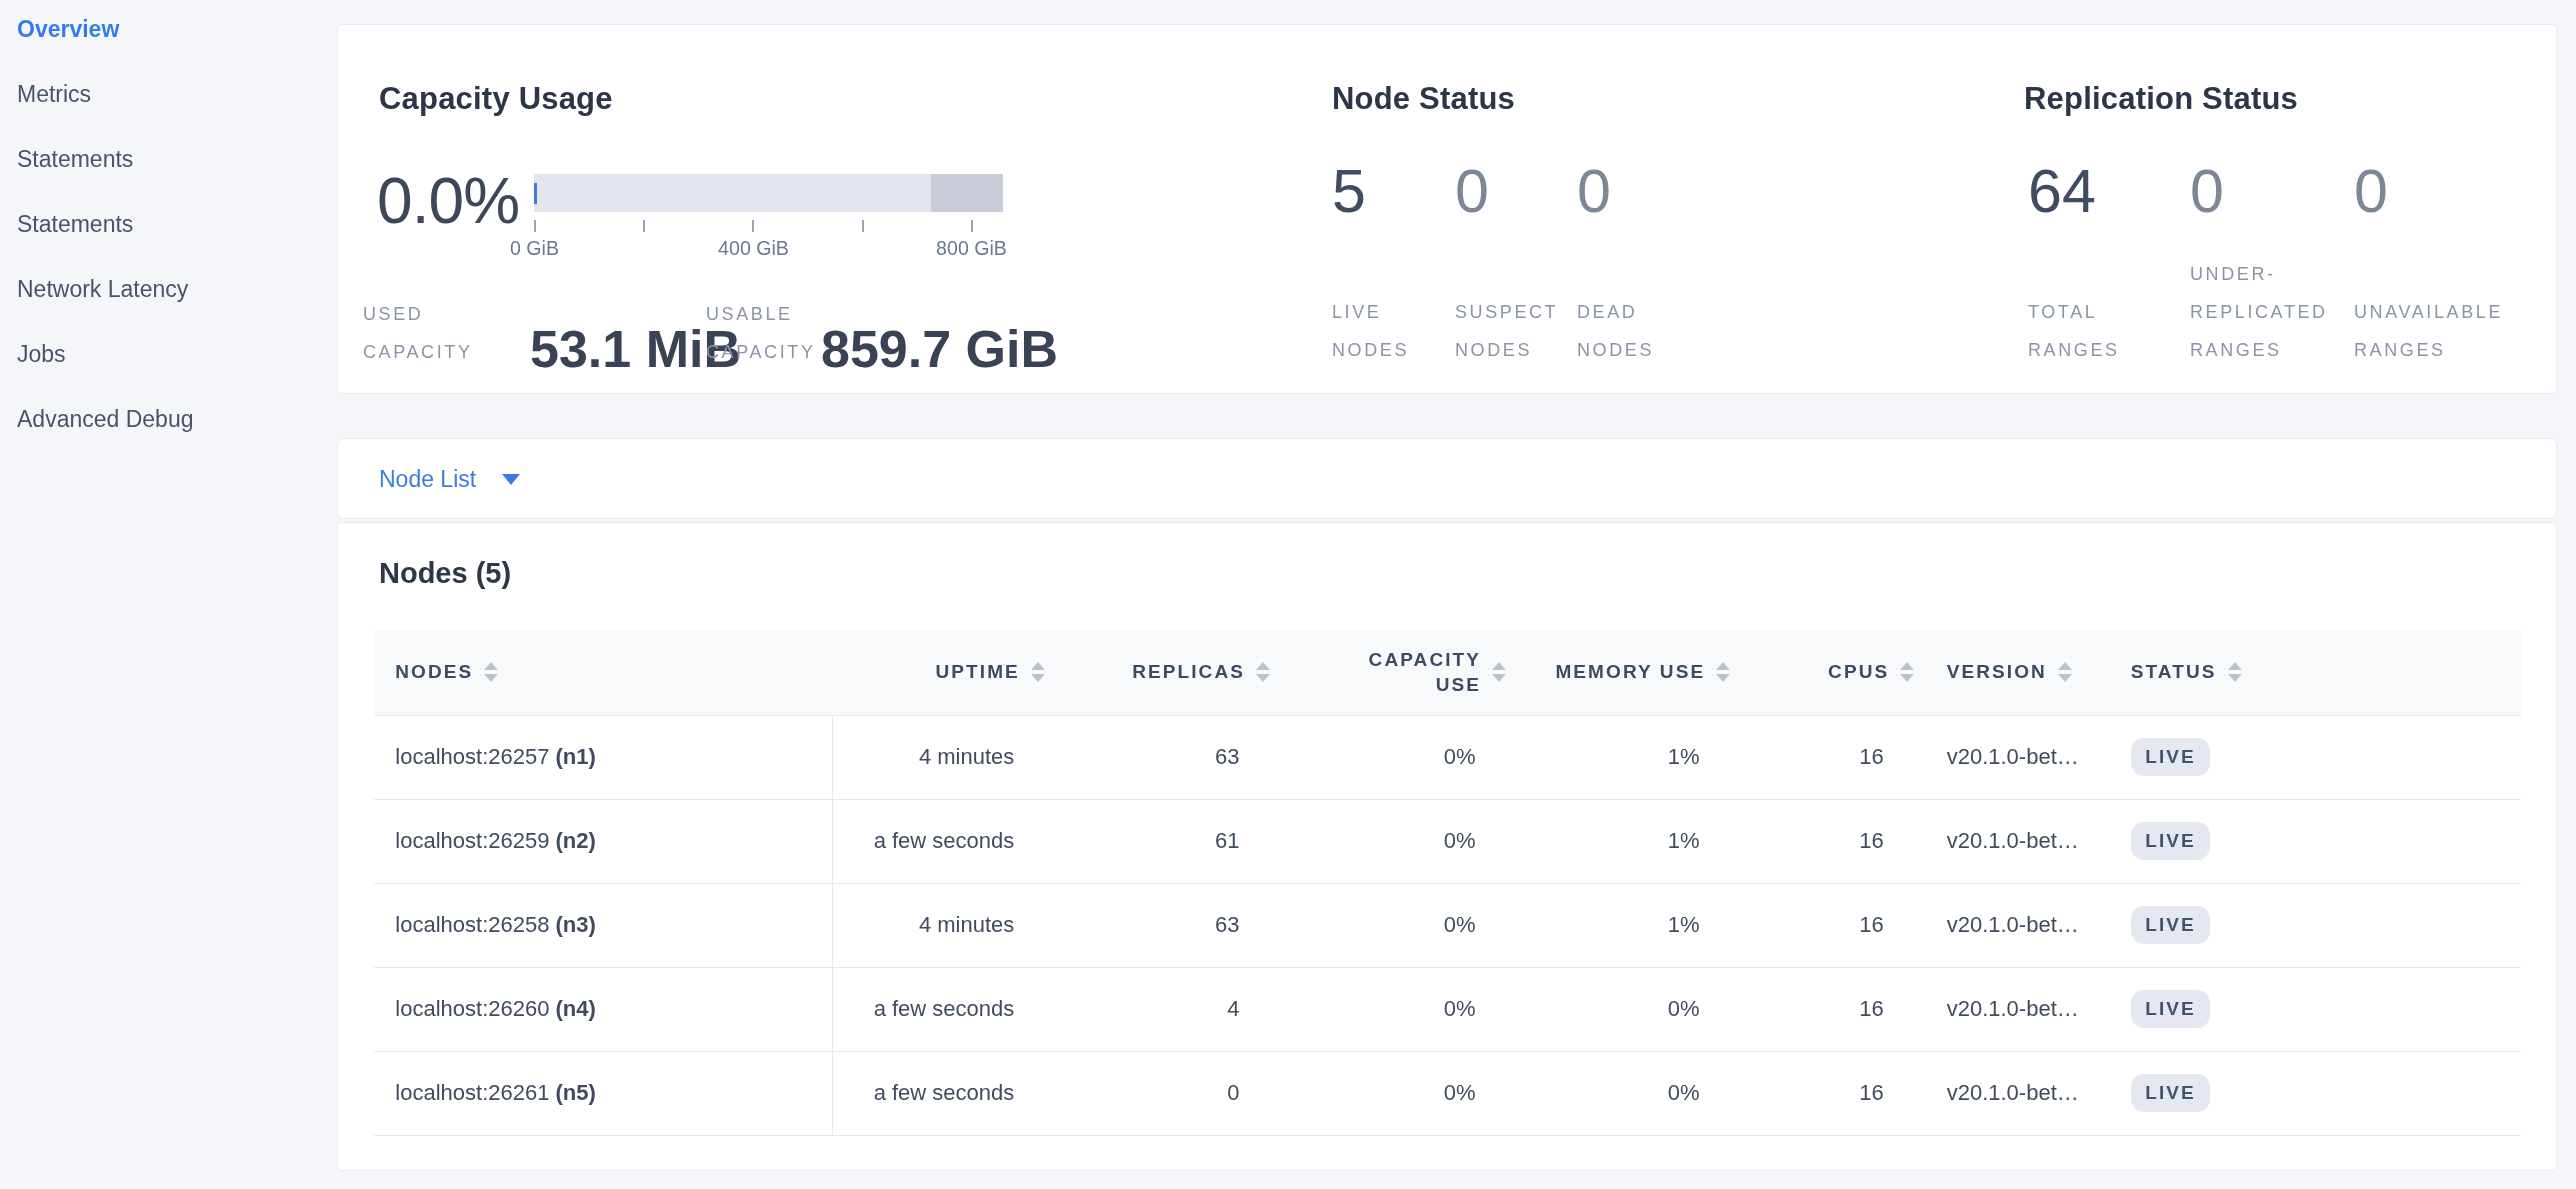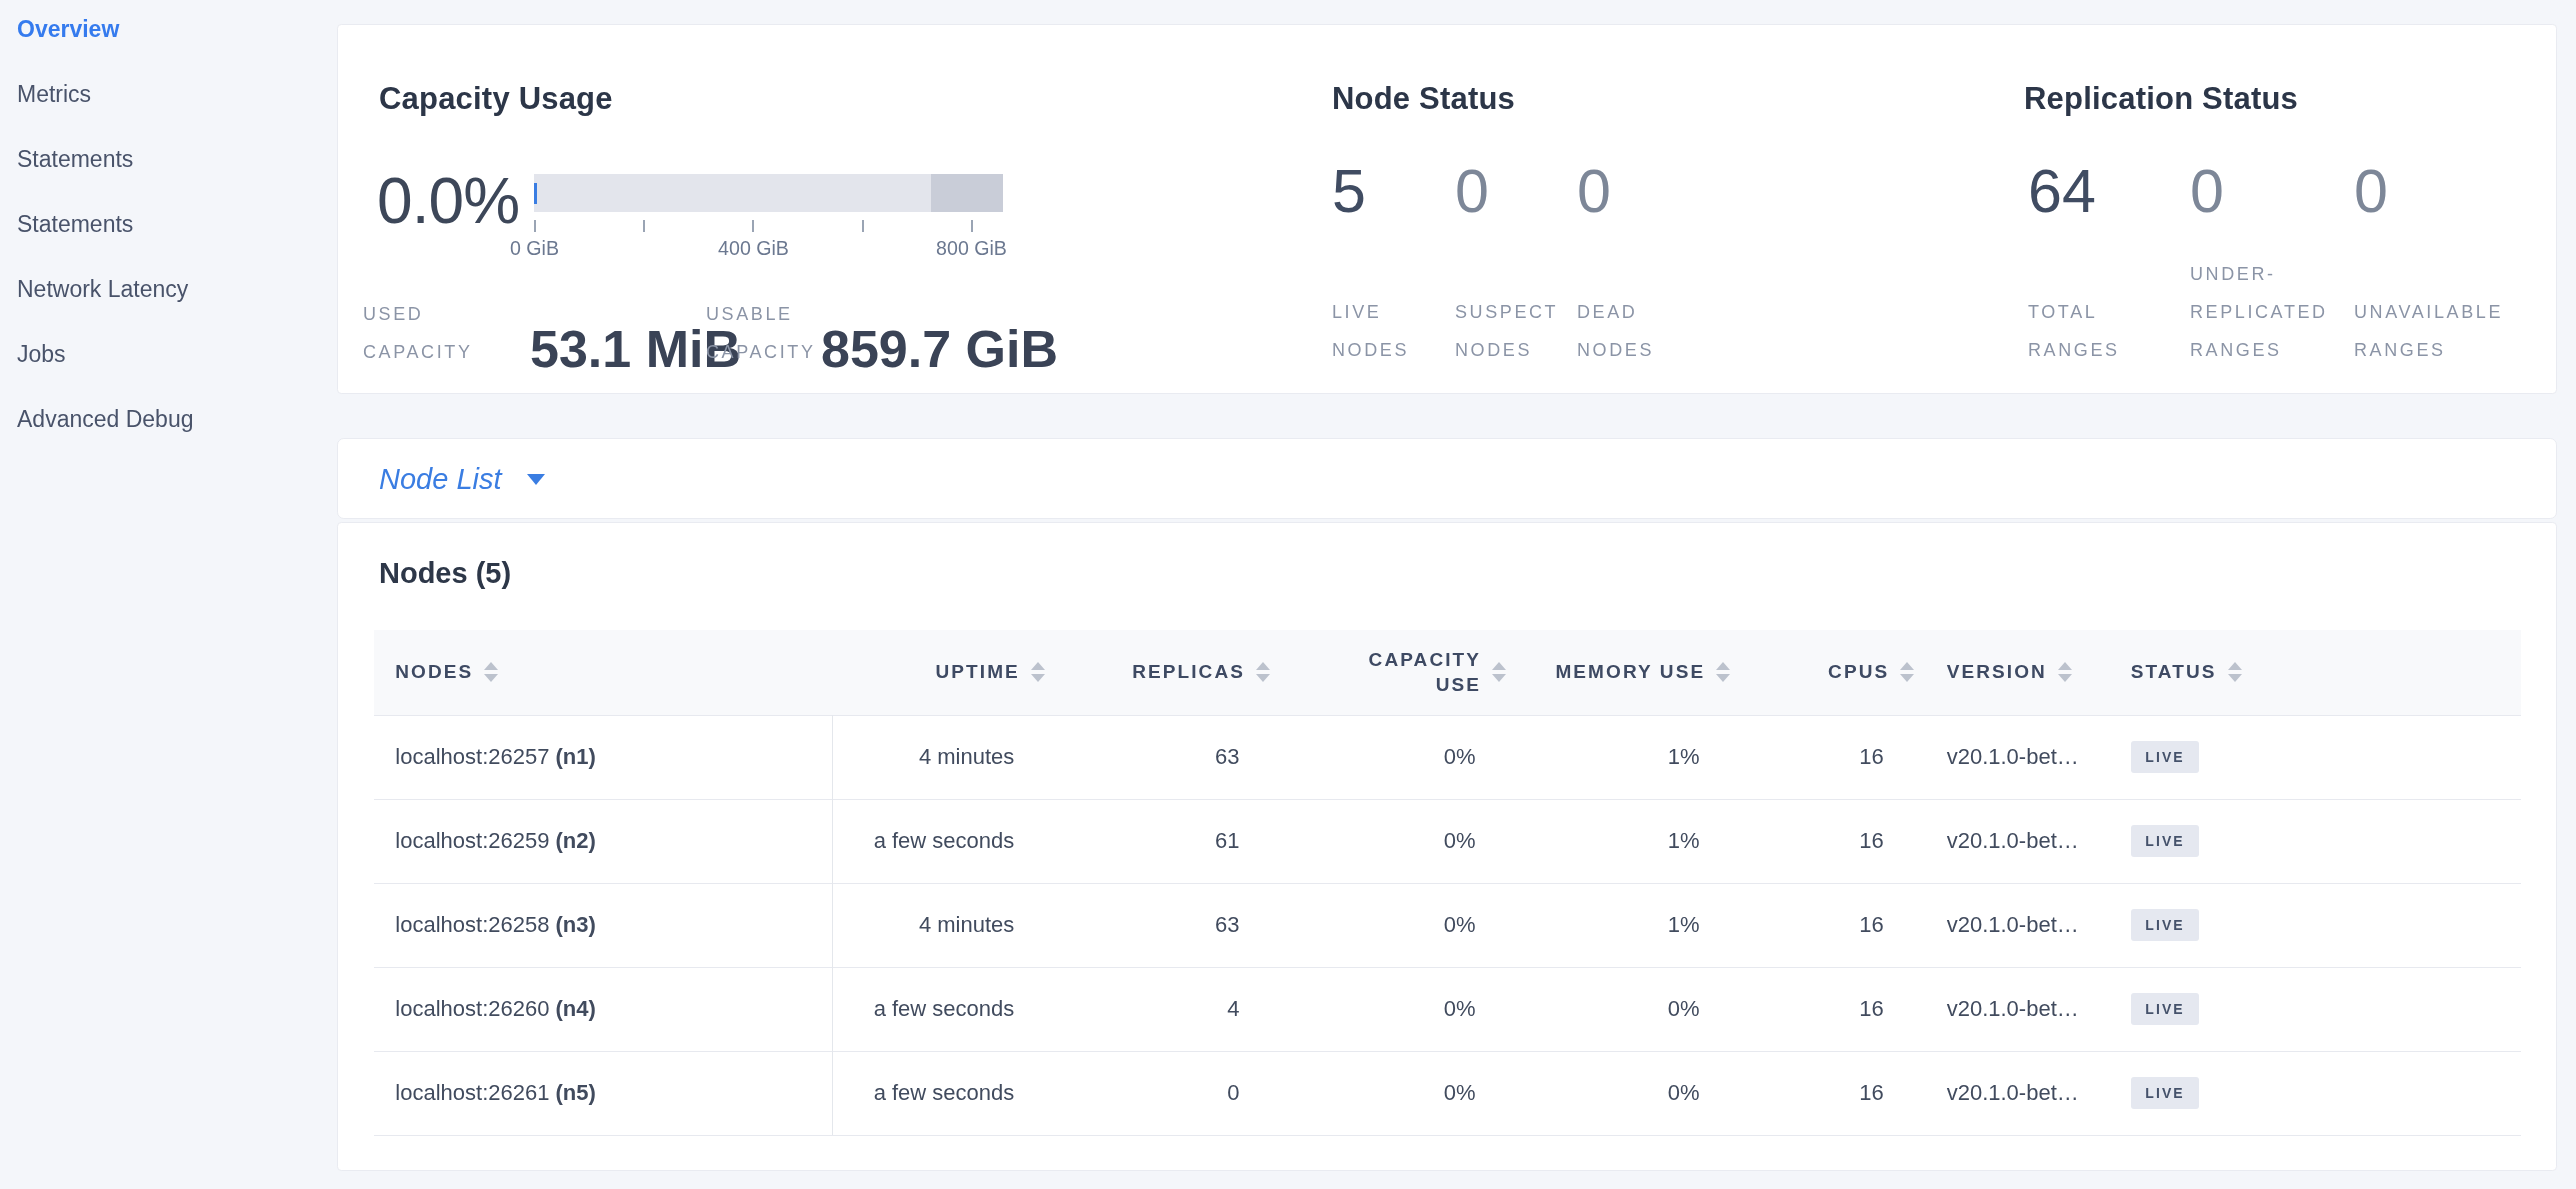--- a/index.html
+++ b/index.html
@@ -73,21 +73,21 @@
     position:absolute; bottom:13.6px; font-size:52px; font-weight:600; color:#3a4356; white-space:nowrap;
   }
   .used-l { left:25px; }  .used-v { left:192px; }
   .usab-l { left:368px; } .usab-v { left:483px; }
 
   
   .nodelist-btn {
     position:absolute; left:41px; top:0; height:81px; display:flex; align-items:center;
     cursor:pointer;
   }
-  .nodelist-label { font-size:29px; font-weight:500; color:#3a7de2;font-style:italic; }
+  .nodelist-label { font-size:23px; font-weight:500; color:#3a7de2; }
   .caret-down {
     display:inline-block; margin-left:25.6px; width:0; height:0;
     border-left:9.4px solid transparent; border-right:9.4px solid transparent;
     border-top:11px solid #3a7de2;
   }
 
   
   .nodes-heading {
     position:absolute; left:41px; top:34px; font-size:29px; font-weight:600; color:#2d3748;
   }
@@ -117,22 +117,22 @@
   td.c1 { padding-left:21.3px; }
   td.rnum { text-align:right; padding-right:34px; }
   td.c7 { padding-left:29px; }
   td.c8 { padding-left:29px; }
   th.c1 .th-inner { padding-left:21.3px; }
   th.c7 .th-inner, th.c8 .th-inner { padding-left:29px; }
   .nid { font-weight:bold; }
 
   .badge {
     display:inline-block; background:#e5e8f0; color:#45526b;
-    font-size:14px; font-weight:bold; letter-spacing:2.1px;
-    padding:7.7px 14.5px; border-radius:3px;
+    font-size:19px; font-weight:bold; letter-spacing:2.1px;
+    padding:7.7px 14.5px; border-radius:13px;
   }
 </style>
 </head>
 <body>
 
 <div class="page">
 
   <nav class="sidebar">
     <div class="side-item active">Overview</div>
     <div class="side-item">Metrics</div>

